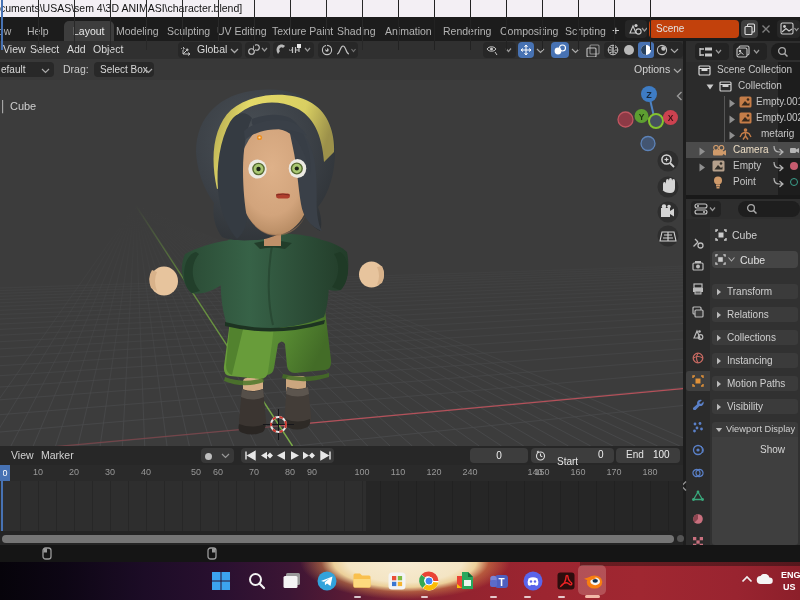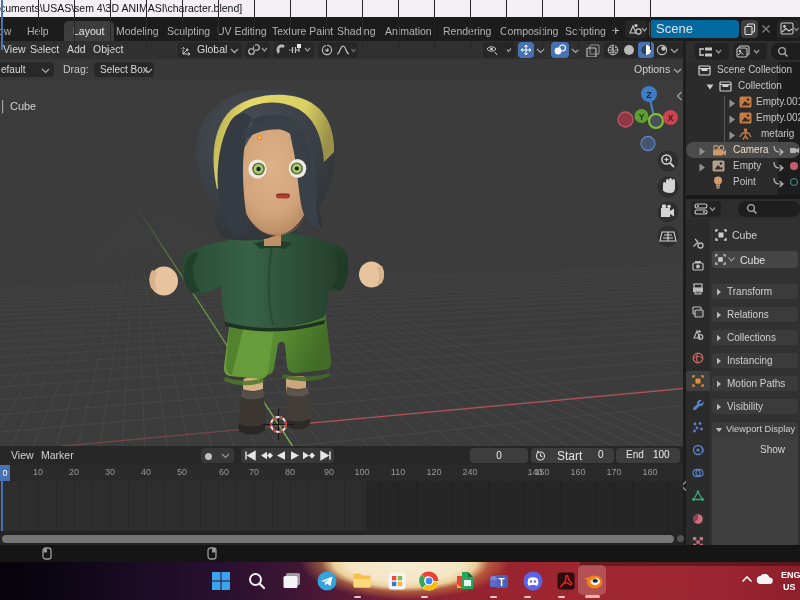--- a/index.html
+++ b/index.html
@@ -57,21 +57,21 @@
 <span class="tab" style="left:565px">Scripting</span>
 <span class="tab" style="left:612px;font-size:13px;color:#cfcfcf">+</span>
 
 <span class="grp" style="left:625px;top:3px;width:22px;height:18px"></span>
 <svg class="abs" style="left:627px;top:5px" width="20" height="14" viewBox="0 0 20 14">
         <path d="M3 11 L6 4 L9 11 Z" fill="none" stroke="#ccc" stroke-width="1.1"></path>
         <circle cx="11.5" cy="9.5" r="2.6" fill="none" stroke="#ccc" stroke-width="1.1"></circle>
         <circle cx="9" cy="3.5" r="1.6" fill="#ccc"></circle>
         <path d="M15 6 l2.5 3 l2.5-3" fill="none" stroke="#999" stroke-width="1.2"></path>
       </svg>
-<span class="field" style="left:649px;top:3px;width:90px;height:18px;background:#0369a1;font-size:13px;line-height:18px;padding-left:7px;color:#e2e2e2">Scene</span>
+<span class="field" style="left:649px;top:3px;width:90px;height:18px;background:#c2410c;font-size:10px;line-height:18px;padding-left:7px;color:#e2e2e2">Scene</span>
 <span class="grp" style="left:741px;top:3px;width:17px;height:18px;background:#3e3e3e"></span>
 <svg class="abs" style="left:744px;top:6px" width="12" height="12" viewBox="0 0 12 12">
         <rect x="3.5" y="1" width="7" height="8" rx="1" fill="none" stroke="#ddd" stroke-width="1.1"></rect>
         <rect x="1" y="3.5" width="7" height="8" rx="1" fill="#3e3e3e" stroke="#ddd" stroke-width="1.1"></rect>
       </svg>
 <svg class="abs" style="left:761px;top:7px" width="10" height="10" viewBox="0 0 10 10">
         <path d="M1.5 1.5 L8.5 8.5 M8.5 1.5 L1.5 8.5" stroke="#7e7e7e" stroke-width="1.4"></path>
       </svg>
 <span class="grp" style="left:777px;top:3px;width:23px;height:18px"></span>
 <svg class="abs" style="left:780px;top:5px" width="20" height="14" viewBox="0 0 20 14">
@@ -442,21 +442,21 @@
       <div class="orow" style="top:85px;">
         <svg style="position:absolute;left:42px;top:4.5px" width="8" height="9" viewBox="0 0 8 9">
           <path d="M1.5 0.5 L7 4.5 L1.5 8.5 Z" fill="#909090"></path>
         </svg>
         <svg style="position:absolute;left:53px;top:2px" width="13" height="12" viewBox="0 0 13 12">
           <circle cx="6.5" cy="2" r="1.8" fill="#c57d48"></circle>
           <path d="M6.5 4 L3 5.5 L1 9 M6.5 4 L10 5.5 L12 9 M6.5 4 L6.5 8 L4 11.5 M6.5 8 L9 11.5" stroke="#c57d48" stroke-width="1.4" fill="none"></path>
         </svg>
         <span style="position:absolute;left:75px">metarig</span>
       </div>
-      <div class="orow" style="top:101px;background:#4b4b4b;border-radius:8px;">
+      <div class="orow" style="top:101px;background:#4b4b4b;">
         <svg style="position:absolute;left:12px;top:4.5px" width="8" height="9" viewBox="0 0 8 9">
           <path d="M1.5 0.5 L7 4.5 L1.5 8.5 Z" fill="#909090"></path>
         </svg>
         <svg style="position:absolute;left:26px;top:2.5px" width="15" height="11" viewBox="0 0 15 11">
           <circle cx="4" cy="2.8" r="2.3" fill="none" stroke="#cf9a6a" stroke-width="1.2"></circle>
           <circle cx="9.5" cy="2.8" r="2.3" fill="none" stroke="#cf9a6a" stroke-width="1.2"></circle>
           <rect x="1" y="5" width="10" height="5.5" rx="1" fill="#cf9a6a"></rect>
           <path d="M11 6.5 L14 5 V10.5 L11 9 Z" fill="#cf9a6a"></path>
         </svg>
         <span style="position:absolute;left:47px;color:#ecdcc3">Camera</span>
@@ -661,37 +661,37 @@
         <path d="M48 1.2 L56 5.5 L48 9.8 Z" fill="#e8e8e8"></path>
         <path d="M63 5.5 m-3 0 l3 -3 l3 3 l-3 3 Z M66 5.5 L72 1.8 V9.2 Z" fill="#e8e8e8" transform="translate(132 0) scale(-1 1)"></path>
         <path d="M87 1.5 V9.5 M78 1.5 L85 5.5 L78 9.5 Z" fill="#e8e8e8" stroke="#e8e8e8" stroke-width="1.4"></path>
       </svg>
       <span class="field" style="left:470px;top:2px;width:58px;height:15px;background:#3d3d3d;font-size:10px;line-height:15px;text-align:center;color:#efefef">0</span>
       <span class="grp" style="left:531px;top:2px;width:83px;height:15px;background:#3d3d3d"></span>
       <svg class="abs" style="left:535px;top:4px" width="11" height="11" viewBox="0 0 11 11">
         <circle cx="5.5" cy="6" r="4" fill="none" stroke="#ddd" stroke-width="1.1"></circle>
         <path d="M5.5 6 L5.5 3.4 M5.5 6 L7.3 6.8 M3.5 1 L2 2.5" stroke="#ddd" stroke-width="1.1" fill="none"></path>
       </svg>
-      <span class="txt" style="left:557px;top:3px;font-size:12px;color:#e5e5e5">Start</span>
+      <span class="txt" style="left:557px;top:10px;font-size:10px;color:#e5e5e5">Start</span>
       <span class="txt" style="left:598px;top:3px;font-size:10px;color:#efefef">0</span>
       <span class="grp" style="left:616px;top:2px;width:64px;height:15px;background:#3d3d3d"></span>
       <span class="txt" style="left:626px;top:3px;font-size:10px;color:#e5e5e5">End</span>
       <span class="txt" style="left:653px;top:3px;font-size:10px;color:#efefef">100</span>
     </div>
 <div class="abs tl-ruler">
       <span class="abs" style="left:0;top:0;width:10px;height:16px;background:#4772b3;color:#fff;font-size:9px;line-height:16px;text-align:center">0</span>
       <span class="txt" style="left:27px;top:2px;width:22px;text-align:center">10</span>
       <span class="txt" style="left:63px;top:2px;width:22px;text-align:center">20</span>
       <span class="txt" style="left:99px;top:2px;width:22px;text-align:center">30</span>
       <span class="txt" style="left:135px;top:2px;width:22px;text-align:center">40</span>
-      <span class="txt" style="left:171px;top:2px;width:22px;text-align:center">50</span>
-      <span class="txt" style="left:207px;top:2px;width:22px;text-align:right">60</span>
+      <span class="txt" style="left:185px;top:2px;width:22px;text-align:center">50</span>
+      <span class="txt" style="left:207px;top:2px;width:22px;text-align:center">60</span>
       <span class="txt" style="left:243px;top:2px;width:22px;text-align:center">70</span>
       <span class="txt" style="left:279px;top:2px;width:22px;text-align:center">80</span>
-      <span class="txt" style="left:318px;top:2px;width:22px;text-align:center">90</span>
+      <span class="txt" style="left:301px;top:2px;width:22px;text-align:center">90</span>
       <span class="txt" style="left:351px;top:2px;width:22px;text-align:center">100</span>
       <span class="txt" style="left:387px;top:2px;width:22px;text-align:center">110</span>
       <span class="txt" style="left:423px;top:2px;width:22px;text-align:center">120</span>
       <span class="txt" style="left:459px;top:2px;width:22px;text-align:center">240</span>
       <span class="txt" style="left:524px;top:2px;width:22px;text-align:center">140</span>
       <span class="txt" style="left:531px;top:2px;width:22px;text-align:center">150</span>
       <span class="txt" style="left:567px;top:2px;width:22px;text-align:center">160</span>
       <span class="txt" style="left:603px;top:2px;width:22px;text-align:center">170</span>
       <span class="txt" style="left:639px;top:2px;width:22px;text-align:center">180</span>
     </div>

